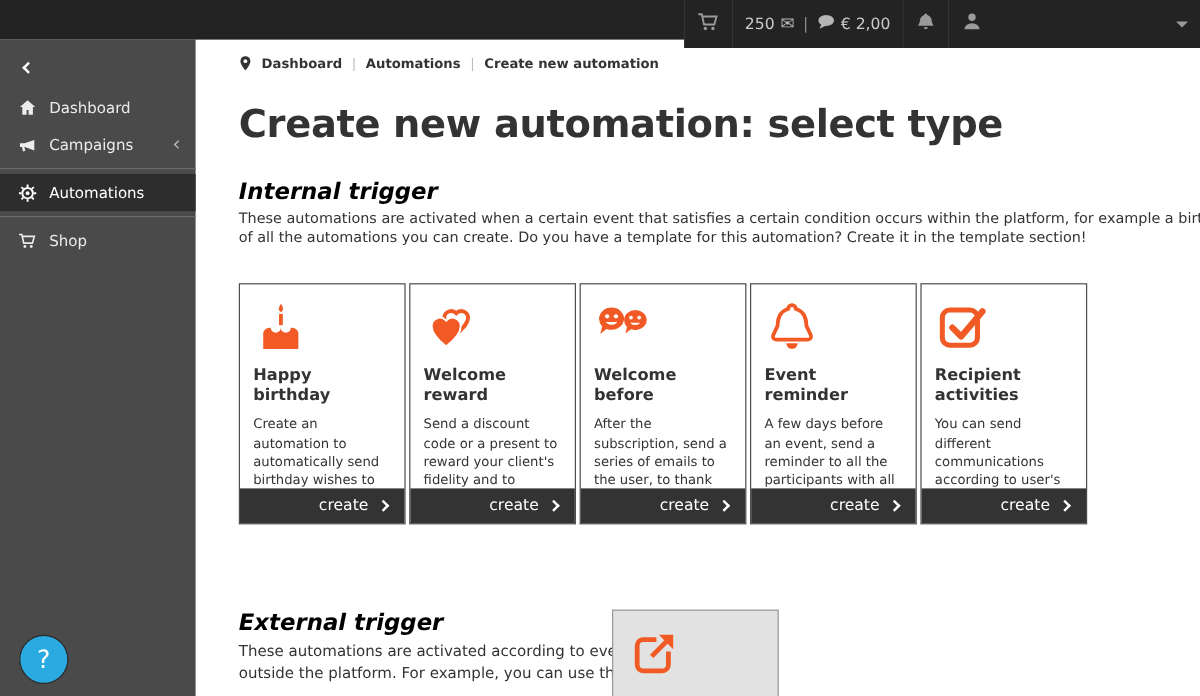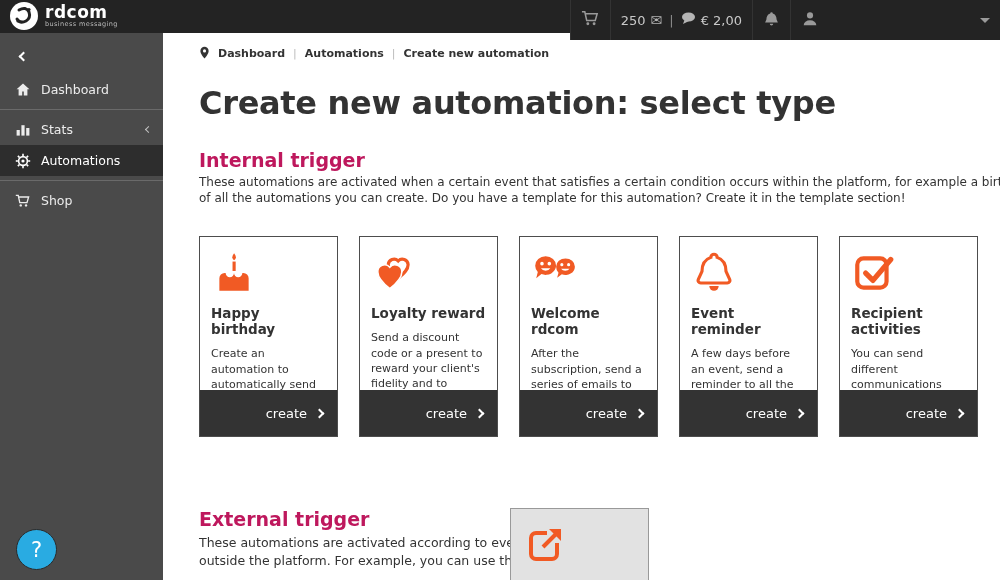--- a/index.html
+++ b/index.html
@@ -28,64 +28,51 @@
   .nav-item .grow { flex:1; }
   .nav-chev { width:5px; height:5px; border-left:1.5px solid #C4C4C4; border-bottom:1.5px solid #C4C4C4; transform:rotate(45deg); }
   .nav-div { height:1px; background:#6A6A6A; margin:4px 0; }
 
   
   .content { position:absolute; left:163px; top:33px; width:837px; height:547px; background:#fff; padding:13px 0 0 36px; overflow:hidden; }
   .breadcrumb { display:flex; align-items:center; gap:8px; font-size:11px; font-weight:bold; color:#333; }
   .bc-sep { color:#bbb; font-weight:normal; }
   .bc-item { cursor:pointer; }
   h1.page-title { margin-top:24px; font-size:32px; font-weight:800; color:#333; letter-spacing:-.3px; }
-  .section-h { color:#be185d; font-size:19px; font-weight:bold; margin-top:27px; }
+  .section-h { color:#000000; font-size:19px; font-weight:bold; margin-top:27px;font-style:italic; }
   .para { font-size:12px; line-height:1.18; margin-top:4px; white-space:nowrap; }
   .para div { margin-bottom:2px; }
 
   
-  .cards { display:flex; gap:21px; margin-top:31px; }
+  .cards { display:flex; gap:3px; margin-top:31px; }
   .card { width:139px; height:201px; border:1px solid #4D4D4D; background:#fff; display:flex; flex-direction:column; cursor:pointer; }
   .card-body { padding:12px 11px 0 11px; flex:1; overflow:hidden; }
   .card-icon { height:46px; margin-bottom:10px; }
   .card-title { font-size:13.5px; font-weight:bold; margin-bottom:9px; }
   .card-desc { font-size:11px; line-height:1.4; }
-  .card-footer { height:46px; background:#333; color:#fff; display:flex; align-items:center; justify-content:flex-end; gap:9px; padding-right:12px; font-size:13px; cursor:pointer;text-align:right; }
+  .card-footer { height:29px; background:#333; color:#fff; display:flex; align-items:center; justify-content:flex-end; gap:9px; padding-right:12px; font-size:13px; cursor:pointer;text-align:right; }
   .chev-right { display:inline-block; width:7px; height:7px; border-right:2.4px solid #fff; border-top:2.4px solid #fff; transform:rotate(45deg); margin-right:2px; }
 
   
   .external { display:flex; margin-top:71px; }
   .ext-text { width:311px; }
   .ext-text .section-h { margin-top:0; }
   .ext-para { font-size:12.5px; line-height:1.22; margin-top:5px; }
   .ext-para div { white-space:nowrap; margin-bottom:2px; }
   .ext-card { width:139px; height:120px; background:#E2E2E2; border:1px solid #999; padding:14px 12px; cursor:pointer; }
   .ext-card .card-title { margin-top:12px; }
 
   .help-btn { position:absolute; left:16px; top:529px; width:41px; height:41px; border-radius:50%;
               background:#29ABE2; color:#fff; font-size:21px; display:flex; align-items:center;
               justify-content:center; z-index:30; cursor:pointer; border:1px solid #2a2a2a; }
 </style>
 </head>
 <body>
 
 <div class="topbar">
-  <div class="logo">
-    <div class="logo-circle">
-      <svg width="22" height="22" viewBox="0 0 22 22">
-          <path d="M6 5 q7-4 10 2 q2 6-3 9 q-6 3-9-2" fill="none" stroke="#232323" stroke-width="3" stroke-linecap="round"></path>
-          <circle cx="5" cy="16" r="1.6" fill="#232323"></circle>
-          <circle cx="16" cy="4.5" r="1.6" fill="#232323"></circle>
-        </svg>
-    </div>
-    <div class="logo-text">
-      <div class="brand"><b>rdcom</b></div>
-      <div class="sub">business messaging</div>
-    </div>
-  </div>
   <div class="topbar-right">
     <div class="tb-item">
       <span>
         <svg width="19" height="19" viewBox="0 0 20 20">
             <path d="M1 3 h3 l2 9 h9 l2-7 H5" fill="none" stroke="#9a9a9a" stroke-width="1.6"></path>
             <circle cx="7.2" cy="15.5" r="1.5" fill="#9a9a9a"></circle>
             <circle cx="13.8" cy="15.5" r="1.5" fill="#9a9a9a"></circle>
           </svg>
       </span>
     </div>
@@ -128,37 +115,33 @@
   <div class="nav-item">
     <span class="ni">
         <svg width="16" height="16" viewBox="0 0 20 20">
           <path d="M10 2 L2 9 h2.5 v8 h4.5 v-5 h2 v5 h4.5 V9 H18 z" fill="#ECECEC"></path>
         </svg>
       </span>
     <span class="grow">Dashboard</span>
   </div>
 
 
-
-
-  <div class="nav-div"></div>
-
   <div class="nav-item">
     <span class="ni">
         <svg width="16" height="16" viewBox="0 0 20 20">
-          <g fill="#ECECEC">
-            <rect x="2" y="10" width="4" height="7"></rect>
-            <rect x="8" y="4" width="4" height="13"></rect>
-            <rect x="14" y="7.5" width="4" height="9.5"></rect>
-          </g>
-        </svg>
-      </span>
-    <span class="grow">Stats</span>
+          <path d="M2 8 v4 h2.2 l1 4.5 2.4-.6 -1-4 h.6 l9.8 3.6 V4.5 L6.8 8 z" fill="#ECECEC"></path>
+        </svg>
+      </span>
+    <span class="grow">Campaigns</span>
     <span class="nav-chev"></span>
   </div>
+
+
+  <div class="nav-div"></div>
+
 
   <div class="nav-item active">
     <span class="ni">
         <svg width="16" height="16" viewBox="0 0 20 20">
           <g stroke="#fff" stroke-width="2">
             <circle cx="10" cy="10" r="5.5" fill="none"></circle>
             <line x1="10" y1="1" x2="10" y2="3.6"></line>
             <line x1="10" y1="16.4" x2="10" y2="19"></line>
             <line x1="1" y1="10" x2="3.6" y2="10"></line>
             <line x1="16.4" y1="10" x2="19" y2="10"></line>
@@ -234,21 +217,21 @@
     </div>
 
     <div class="card">
       <div class="card-body">
         <div class="card-icon">
           <svg width="46" height="46" viewBox="0 0 44 44">
               <path d="M26 28 C 20 23 16.5 19.5 16.5 15 A 5.5 5.5 0 0 1 26 11.5 A 5.5 5.5 0 0 1 35.5 15 C 35.5 19.5 32 23 26 28 Z" fill="none" stroke="#F15A24" stroke-width="3"></path>
               <path d="M18 38 C 10.5 32 6.5 27.5 6.5 22 A 6.5 6.5 0 0 1 18 17.5 A 6.5 6.5 0 0 1 29.5 22 C 29.5 27.5 25.5 32 18 38 Z" fill="#F15A24" stroke="#fff" stroke-width="1.5"></path>
             </svg>
         </div>
-        <div class="card-title">Loyalty reward</div>
+        <div class="card-title">Welcome reward</div>
         <div class="card-desc">Send a discount code or a present to reward your client's fidelity and to incentivize them to buy!</div>
       </div>
       <div class="card-footer">
         <span>create</span>
           <span class="chev-right"></span>
       </div>
     </div>
 
     <div class="card">
       <div class="card-body">
@@ -261,21 +244,21 @@
               <g fill="#fff">
                 <circle cx="10.5" cy="14" r="1.7"></circle>
                 <circle cx="17.5" cy="14" r="1.7"></circle>
                 <path d="M9.5 18.5 a5 4 0 0 0 9 0 z"></path>
                 <circle cx="29.5" cy="15" r="1.5"></circle>
                 <circle cx="36" cy="15" r="1.5"></circle>
                 <path d="M28.8 19 a4.5 3.5 0 0 0 8 0 z"></path>
               </g>
             </svg>
         </div>
-        <div class="card-title">Welcome rdcom</div>
+        <div class="card-title">Welcome before</div>
         <div class="card-desc">After the subscription, send a series of emails to the user, to thank him or to showcase your products!</div>
       </div>
       <div class="card-footer">
         <span>create</span>
           <span class="chev-right"></span>
       </div>
     </div>
 
     <div class="card">
       <div class="card-body">

